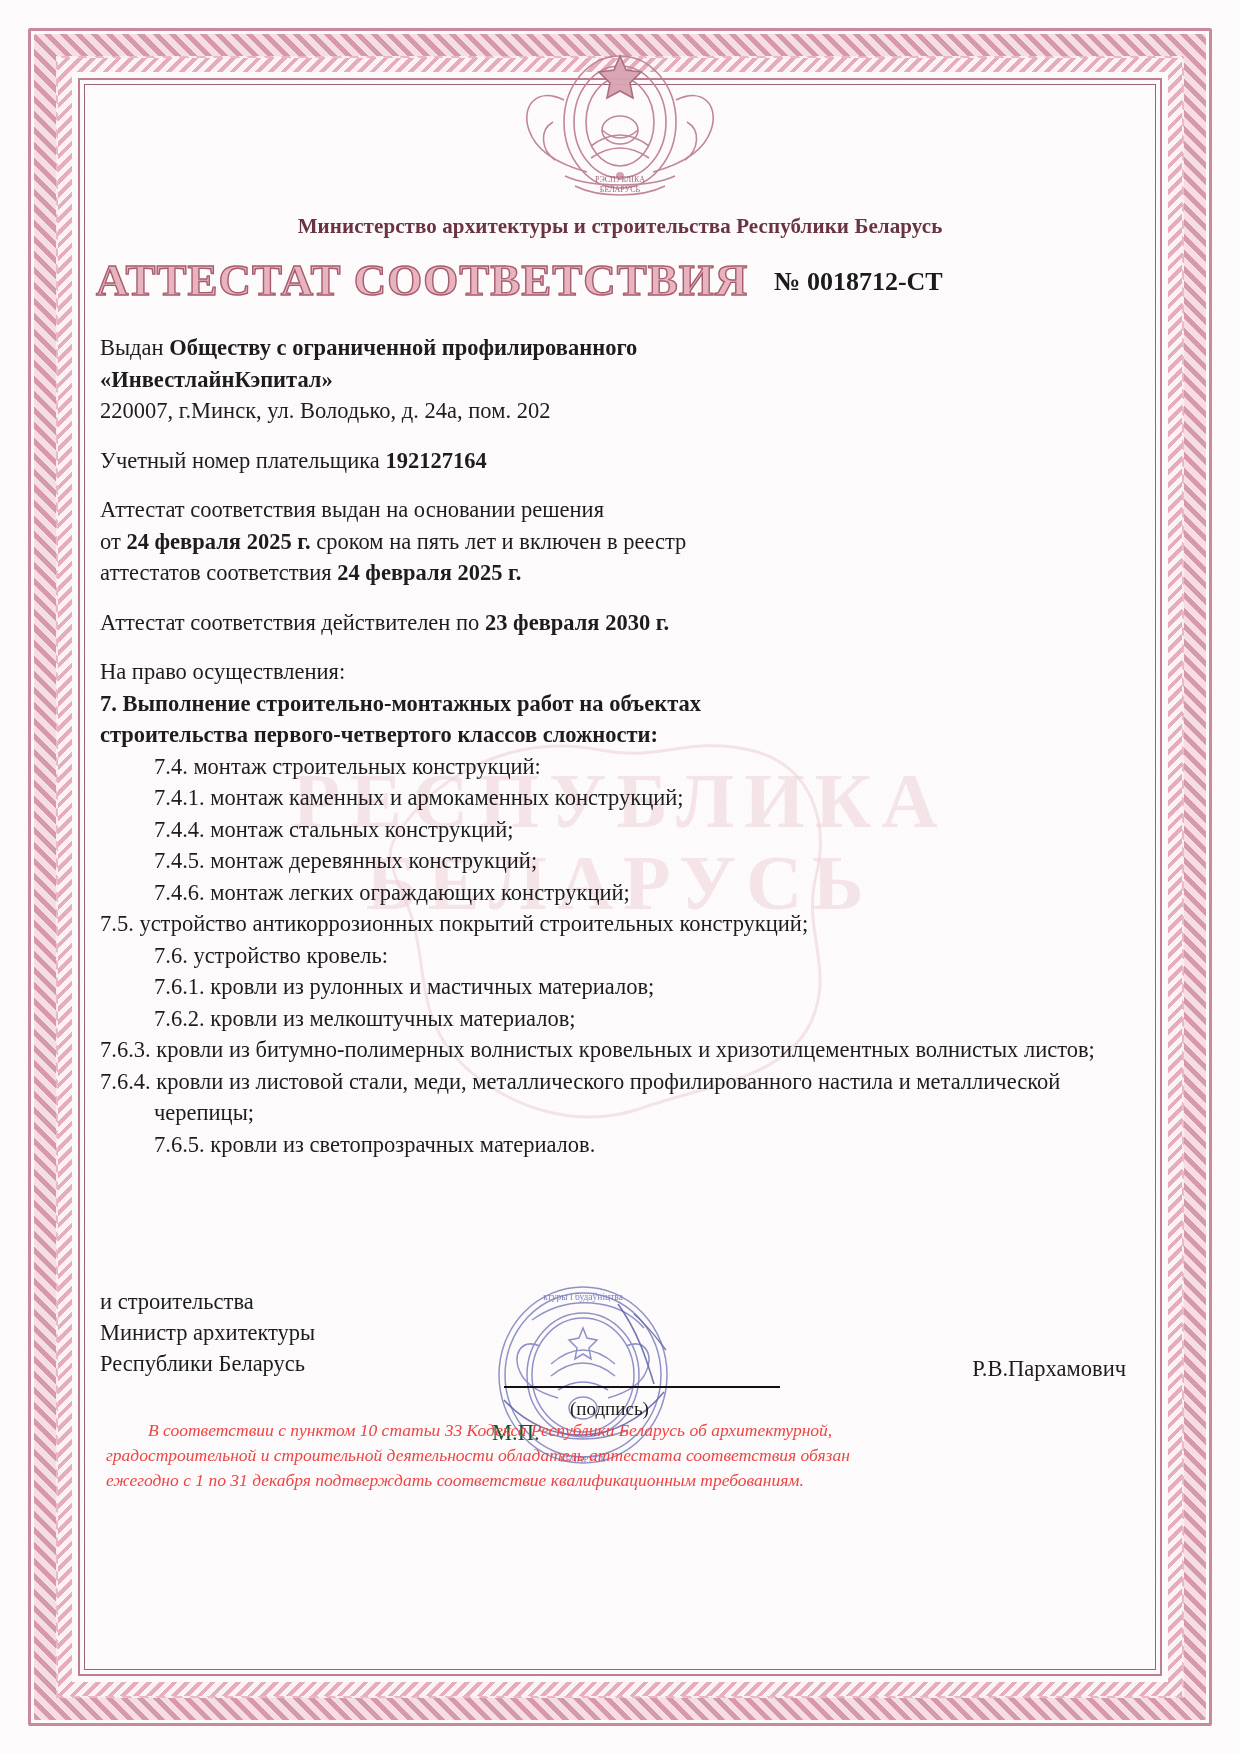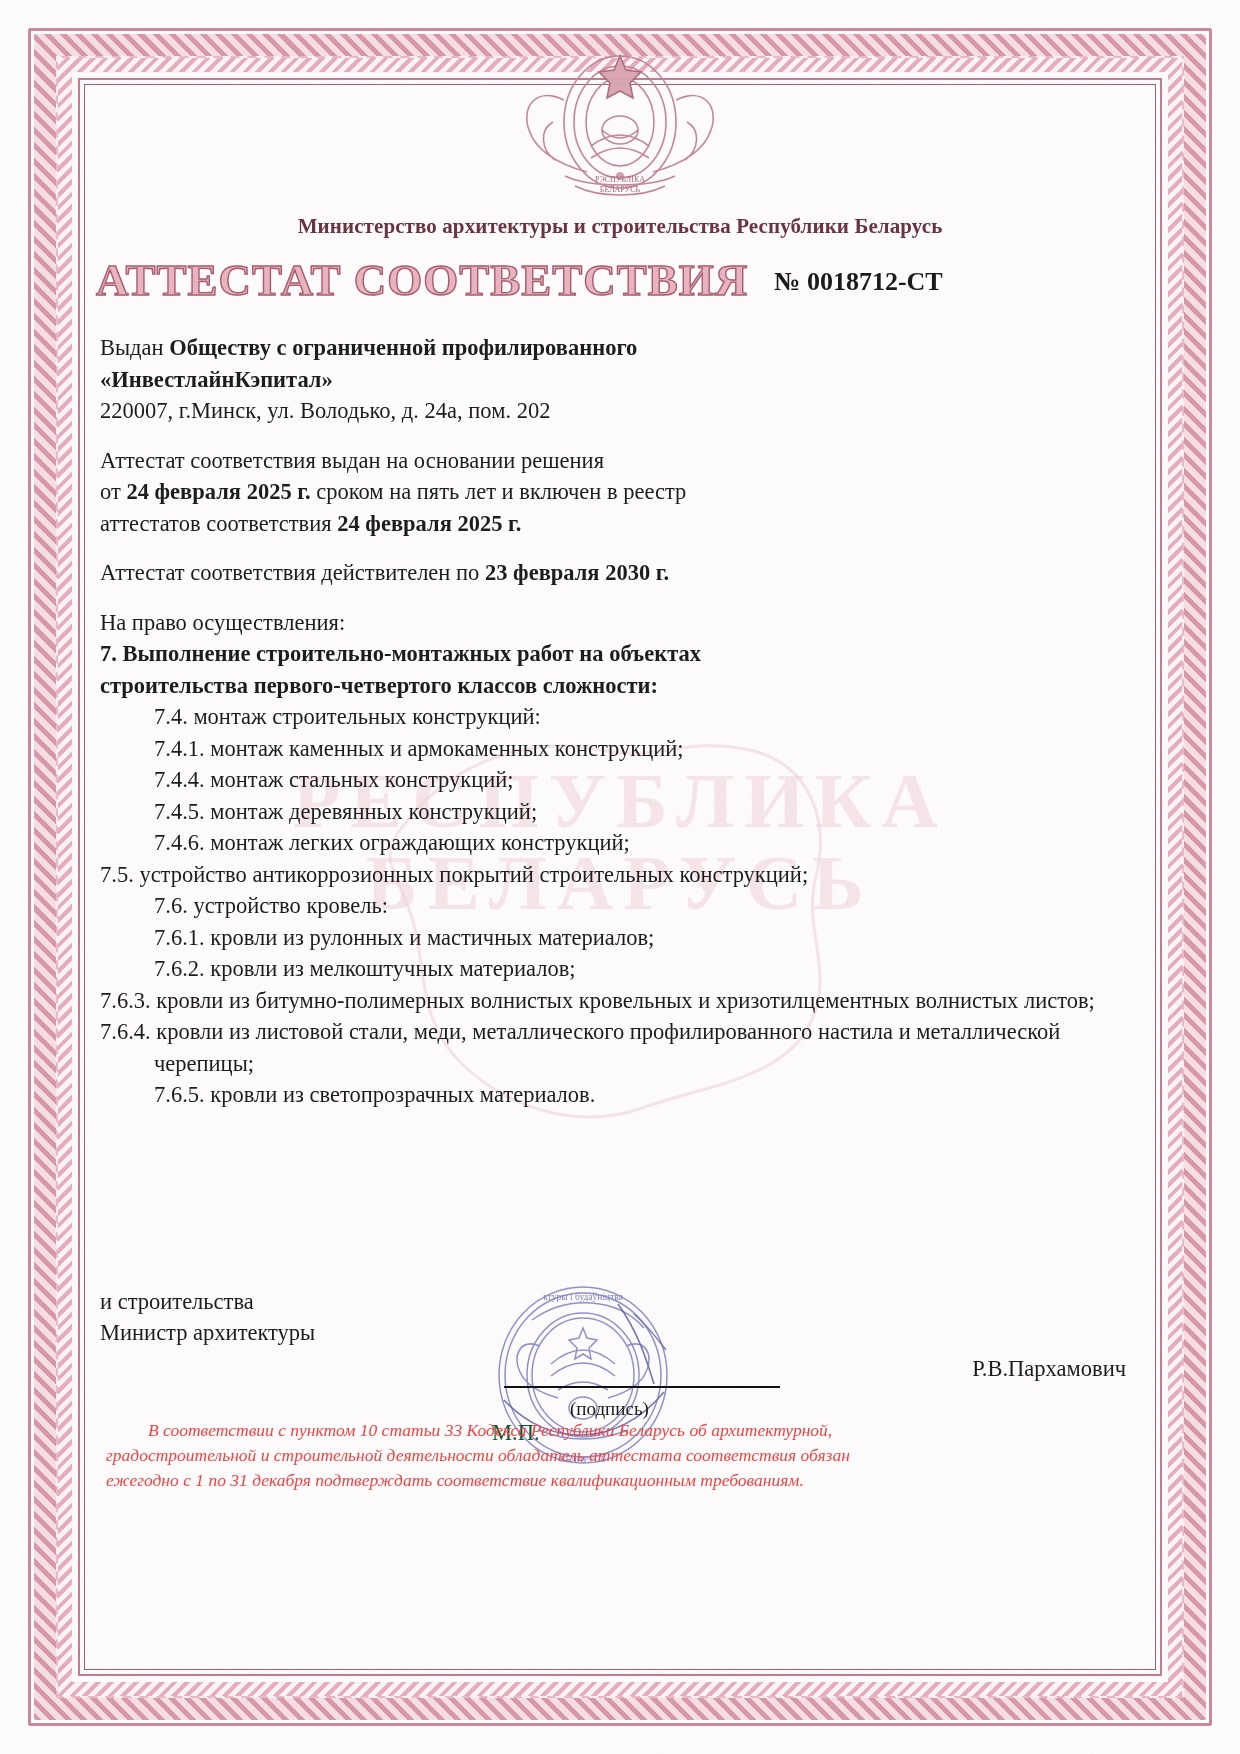--- a/index.html
+++ b/index.html
@@ -151,20 +151,23 @@
     </div>
 
     <div class="body">
 
       <div class="p">
         <span>Выдан </span><span class="b">Обществу с ограниченной профилированного</span><br>
         <span class="b">«ИнвестлайнКэпитал»</span><br>
         <span>220007, г.Минск, ул. Володько, д. 24а, пом. 202</span>
       </div>
 
+      <div class="p">
+        <span>Учетный номер плательщика </span><span class="b">192127164</span>
+      </div>
 
       <div class="p">
         <span>Аттестат соответствия выдан на основании решения</span><br>
         <span>от </span><span class="b">24 февраля 2025 г.</span><span> сроком на пять лет и включен в реестр</span><br>
         <span>аттестатов соответствия </span><span class="b">24 февраля 2025 г.</span>
       </div>
 
       <div class="p">
         <span>Аттестат соответствия действителен по </span><span class="b">23 февраля 2030 г.</span>
       </div>
@@ -189,20 +192,21 @@
           <div class="p tight hang-wrap">7.6.3. кровли из битумно-полимерных волнистых кровельных и хризотилцементных волнистых листов;</div>
           <div class="p tight hang-wrap">7.6.4. кровли из листовой стали, меди, металлического профилированного настила и металлической черепицы;</div>
           <div class="p tight lvl1">7.6.5. кровли из светопрозрачных материалов.</div>
         </div>
     </div>
 
     <div class="sig">
       <div class="sig-left">
         <div>и строительства</div>
         <div>Министр архитектуры</div>
+        <div>Республики Беларусь</div>
       </div>
 
       <svg class="stamp" viewBox="0 0 230 190">
         <g fill="none" stroke="#5a5fae" stroke-width="1.5" opacity=".85">
           <ellipse cx="115" cy="95" rx="84" ry="88"></ellipse>
           <ellipse cx="115" cy="95" rx="78" ry="82"></ellipse>
           <ellipse cx="115" cy="95" rx="56" ry="62"></ellipse>
           <ellipse cx="115" cy="95" rx="51" ry="57"></ellipse>
           <path d="M83 84 q32 -28 64 0"></path>
           <path d="M83 96 q32 -26 64 0"></path>

